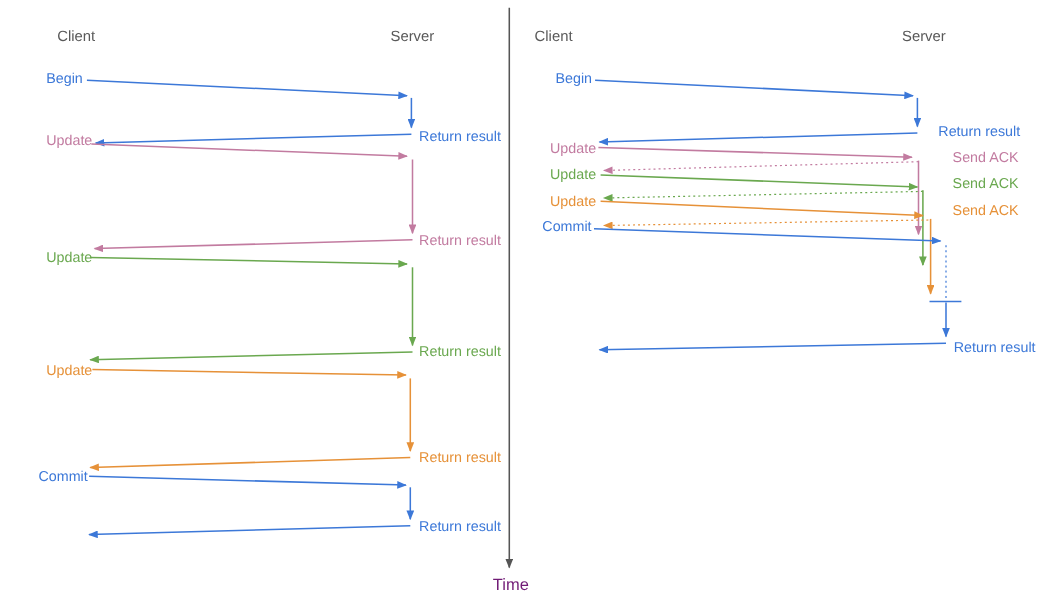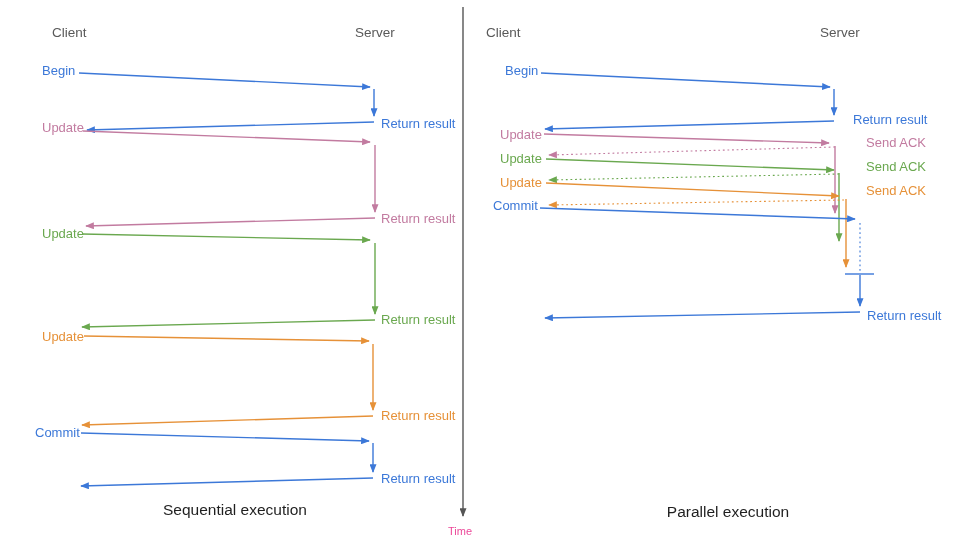--- a/index.html
+++ b/index.html
@@ -3,21 +3,21 @@
 <meta charset="utf-8">
 <style>
   html,body{margin:0;padding:0;background:#fff;}
   #stage{
     position:relative;width:960px;height:540px;background:#ffffff;overflow:hidden;
     font-family:"Liberation Sans", sans-serif;
   }
   .lbl{position:absolute;font-size:13px;line-height:14px;white-space:nowrap;}
   .hdr{position:absolute;font-size:13.5px;line-height:15px;color:#595959;white-space:nowrap;}
   .title{position:absolute;font-size:15.5px;line-height:17px;color:#1f1f1f;text-align:center;white-space:nowrap;}
-  .axis-lbl{position:absolute;font-size:11px;line-height:13px;color:#ec4899;white-space:nowrap;}
+  .axis-lbl{position:absolute;font-size:15px;line-height:13px;color:#701a75;white-space:nowrap;}
   .c-blue{color:#3c78d8;}
   .c-pink{color:#c27ba0;}
   .c-green{color:#6aa84f;}
   .c-orange{color:#e69138;}
   svg.canvas{position:absolute;left:0;top:0;width:960px;height:540px;}
   path.ln{fill:none;stroke-width:1.4;stroke-linecap:butt;}
   path.dash{fill:none;stroke-width:1.1;stroke-dasharray:1.8 2.8;}
   .st-blue{stroke:#3c78d8;}
   .st-pink{stroke:#c27ba0;}
   .st-green{stroke:#6aa84f;}
@@ -110,37 +110,35 @@
 
   <span class="lbl c-green" style="left:42px;top:227px;">Update</span>
   <span class="lbl c-green" style="left:381px;top:313px;">Return result</span>
 
   <span class="lbl c-orange" style="left:42px;top:330px;">Update</span>
   <span class="lbl c-orange" style="left:381px;top:409px;">Return result</span>
 
   <span class="lbl c-blue" style="left:35px;top:426px;">Commit</span>
   <span class="lbl c-blue" style="left:381px;top:472px;">Return result</span>
 
-  <span class="title" style="left:110px;top:501px;width:250px;">Sequential execution</span>
 
   <span class="hdr" style="left:486px;top:25px;">Client</span>
   <span class="hdr" style="left:820px;top:25px;">Server</span>
 
   <span class="lbl c-blue" style="left:505px;top:64px;">Begin</span>
   <span class="lbl c-blue" style="left:853px;top:113px;">Return result</span>
 
   <span class="lbl c-pink" style="left:500px;top:128px;">Update</span>
   <span class="lbl c-pink" style="left:866px;top:136px;">Send ACK</span>
 
   <span class="lbl c-green" style="left:500px;top:152px;">Update</span>
   <span class="lbl c-green" style="left:866px;top:160px;">Send ACK</span>
 
   <span class="lbl c-orange" style="left:500px;top:176px;">Update</span>
   <span class="lbl c-orange" style="left:866px;top:184px;">Send ACK</span>
 
   <span class="lbl c-blue" style="left:493px;top:199px;">Commit</span>
   <span class="lbl c-blue" style="left:867px;top:309px;">Return result</span>
 
-  <span class="title" style="left:603px;top:503px;width:250px;">Parallel execution</span>
 
   <span class="axis-lbl" style="left:448px;top:525px;">Time</span>
 
 </div>
 
 </body></html>

